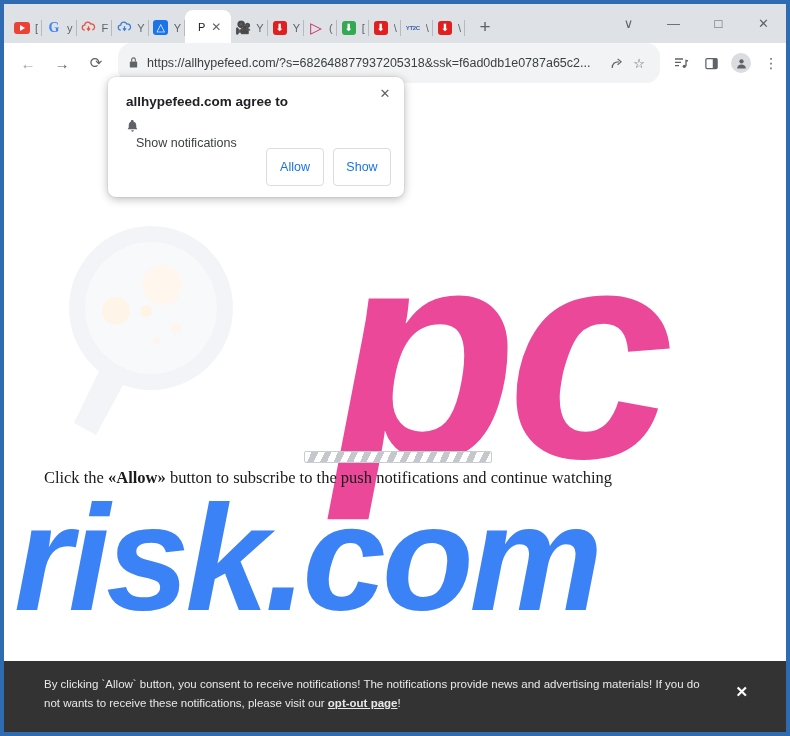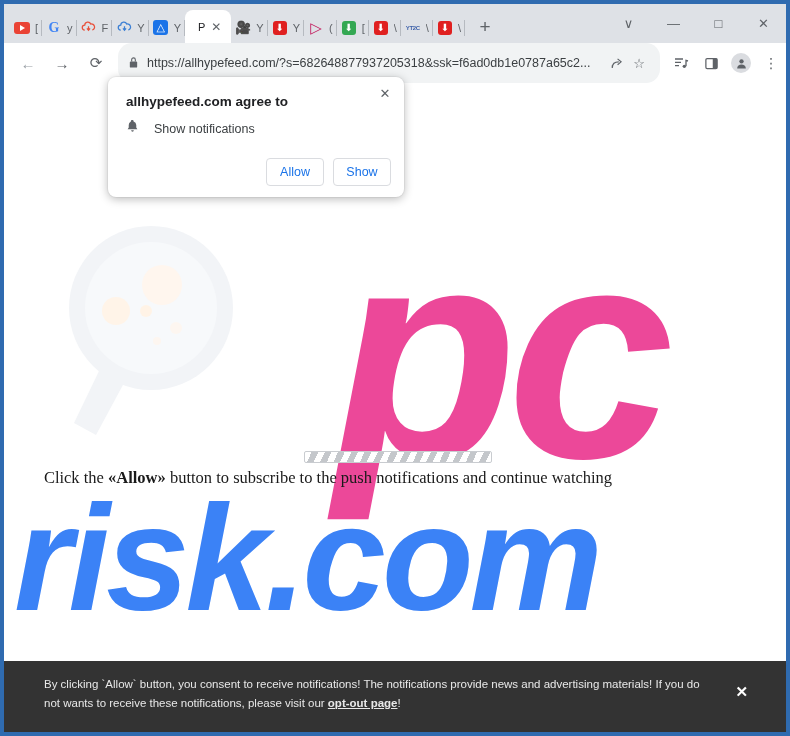--- a/index.html
+++ b/index.html
@@ -137,27 +137,27 @@
     z-index:50;
   }
   .dlg-close{
     position:absolute;right:10px;top:7px;width:18px;height:18px;
     display:flex;align-items:center;justify-content:center;color:#5f6368;font-size:13px;
   }
   .dlg-title{
     position:absolute;left:18px;top:17px;font-size:13.5px;color:#202124;font-weight:bold;
   }
   .dlg-row{
-    position:absolute;left:18px;top:42px;display:flex;align-items:flex-end;
+    position:absolute;left:18px;top:42px;display:flex;align-items:flex-start;flex-direction:column;
   }
   .dlg-bell{font-size:13px;color:#5f6368;width:18px;}
   .dlg-permtext{font-size:12.5px;color:#3c4043;margin-left:10px;}
   .dlg-actions{position:absolute;right:13px;bottom:11px;display:flex;gap:9px;}
   .dlg-btn{
-    min-width:58px;height:28px;border:1px solid #dadce0;border-radius:4px;background:#fff;
+    min-width:58px;height:38px;border:1px solid #dadce0;border-radius:4px;background:#fff;
     color:#1a73e8;font-size:12.5px;font-family:"Liberation Sans",sans-serif;
     display:flex;align-items:center;justify-content:center;padding:0 12px;box-sizing:border-box;
   }
 </style>
 </head>
 <body>
 
 <div class="frame">
 
   <div class="tabstrip">

